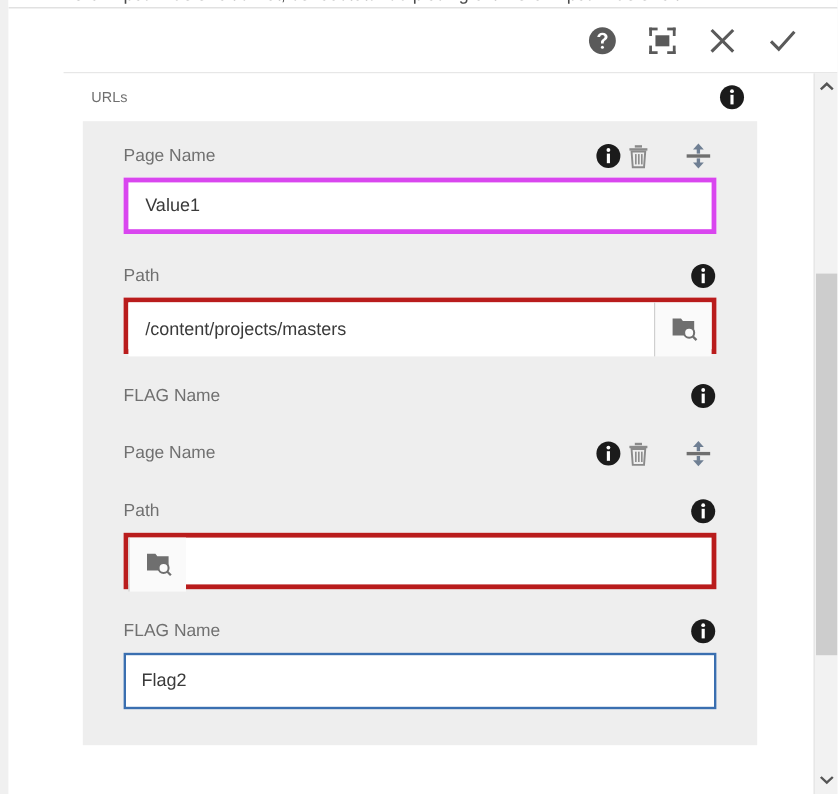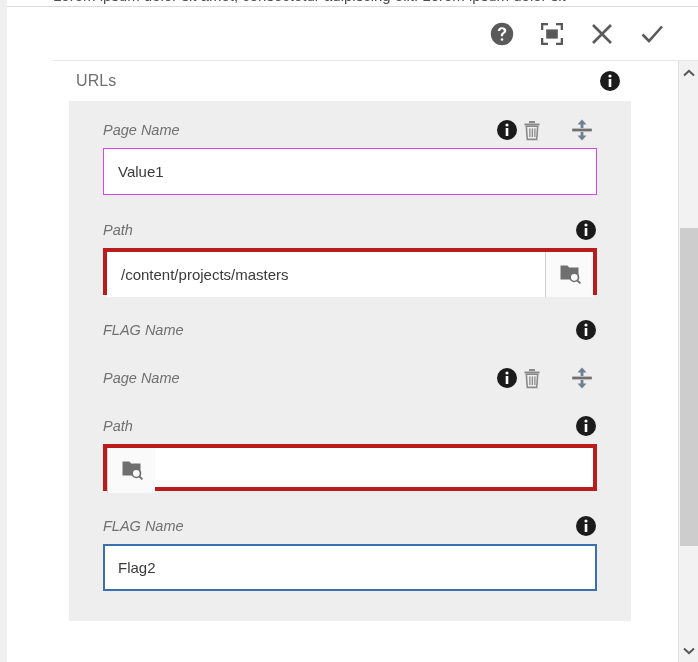--- a/index.html
+++ b/index.html
@@ -112,21 +112,21 @@
 
   .section-header {
     display: flex;
     align-items: center;
     justify-content: space-between;
     height: 40px;
     padding: 0 10px 0 7px;
     box-sizing: border-box;
   }
   .section-title {
-    font-size: 16px;
+    font-size: 12px;
     color: #6f6f6f;
     letter-spacing: .1px;
   }
 
   .group-stack {
     background: #eeeeee;
     padding: 16px 0 8px 0;
     box-sizing: border-box;
   }
 
@@ -136,21 +136,20 @@
 
   .field {
     margin-bottom: 22px;
   }
 
   .field-label-row {
     display: flex;
     align-items: center;
     height: 26px;
     margin-bottom: 5px;
-    font-style: italic;
   }
   .field-label {
     font-size: 14.5px;
     color: #707070;
     flex: 0 0 auto;
   }
   .label-spacer { flex: 1 1 auto; }
 
   .label-icons {
     display: flex;
@@ -169,21 +168,21 @@
   }
   .icon-info { width: 22px; height: 22px; }
   .icon-trash { width: 26px; height: 26px; margin-left: 1px; }
   .icon-drag { width: 30px; height: 26px; margin-left: 22px; }
 
   
   .text-input {
     width: 100%;
     height: 47px;
     box-sizing: border-box;
-    border: 1px solid #d946ef;
+    border: 4px solid #d946ef;
     background: #ffffff;
     font-family: "Liberation Sans", sans-serif;
     font-size: 15px;
     color: #3a3a3a;
     padding: 0 14px;
     outline: none;
     border-radius: 0;
   }
   .text-input::placeholder { color: #9b9b9b; }
   .text-input.focused {

